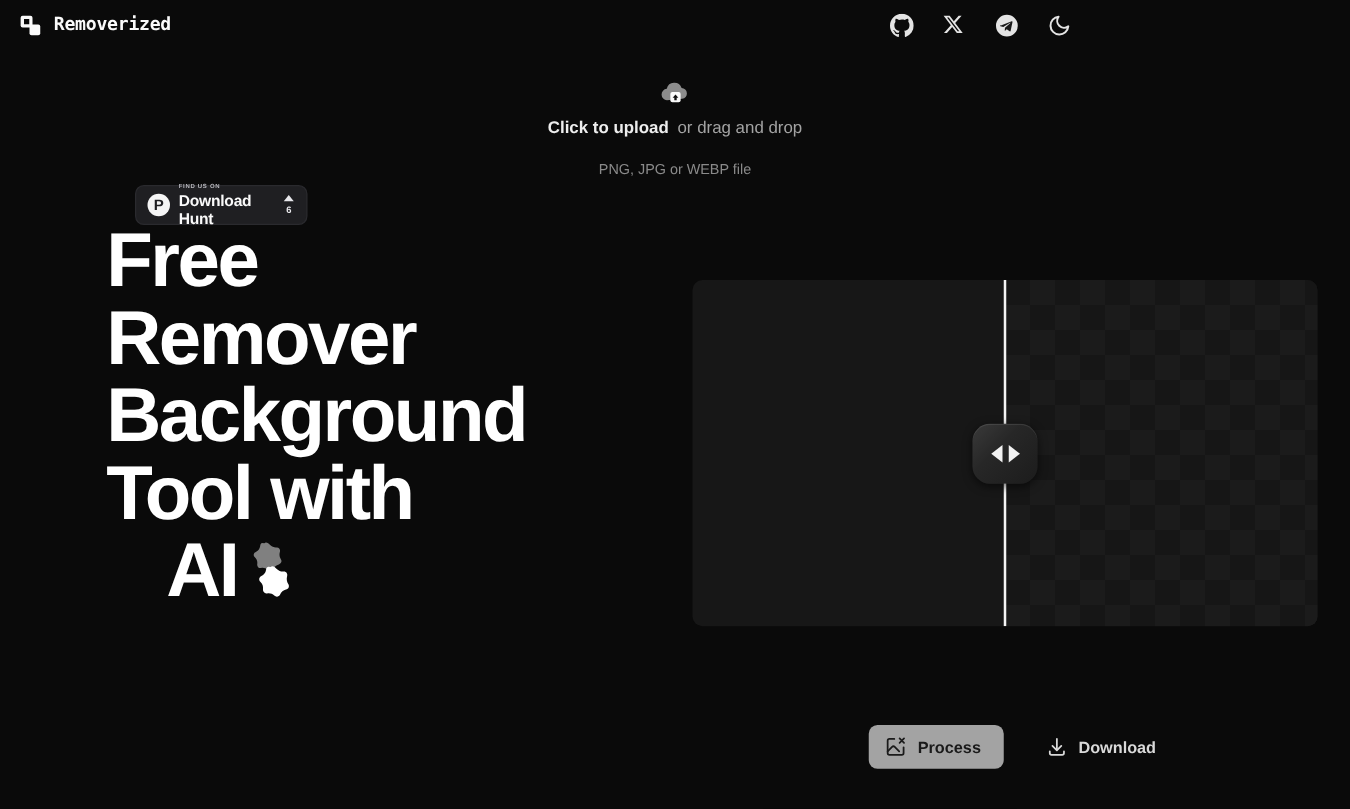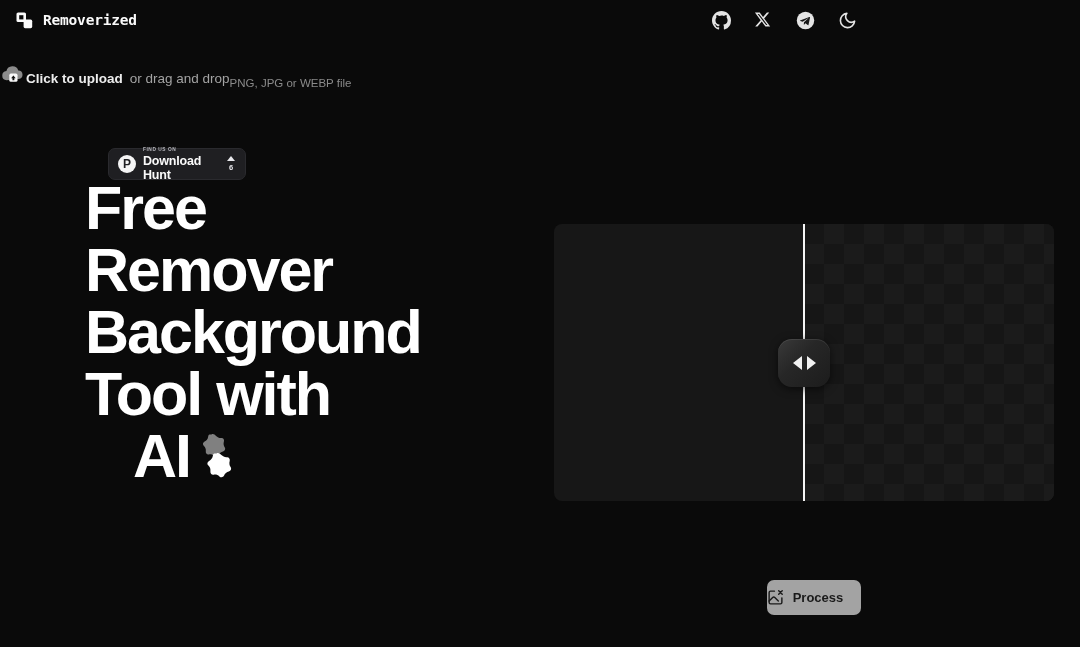--- a/index.html
+++ b/index.html
@@ -23,28 +23,28 @@
     color:#fafafa; font-size:14.5px; font-weight:bold;
     font-family:"DejaVu Sans Mono", monospace; letter-spacing:-0.2px;
   }
   .header-icons { display:flex; align-items:center; gap:23px; padding-right:14px; }
   .hicon { width:19px; height:19px; display:block; cursor:pointer; opacity:.95; }
   .hicon svg { display:block; }
 
   
   .upload {
     position:absolute; left:0; top:62px; width:1080px;
-    display:flex; flex-direction:row; align-items:center;
+    display:flex; flex-direction:column; align-items:center;
     cursor:pointer;
   }
   .upload-cloud { width:26px; height:26px; margin-bottom:6px; }
   .upload-line1 { font-size:13.5px; display:flex; align-items:baseline; gap:7px; }
   .upload-strong { color:#ededed; font-weight:bold; }
   .upload-normal { color:#a3a3a3; font-weight:normal; }
-  .upload-line2 { margin-top:10px; font-size:11.5px; color:#8a8a8a; }
+  .upload-line2 { margin-top:21px; font-size:11.5px; color:#8a8a8a; }
 
   
   .ph-badge {
     position:absolute; left:108px; top:148px;
     width:138px; height:32px; border-radius:7px;
     background:#1f1f22; border:1px solid #2a2a2e;
     display:flex; align-items:center; padding:0 8px 0 9px;
     cursor:pointer;
   }
   .ph-logo {
@@ -121,21 +121,21 @@
 
   
   .actions {
     position:absolute; left:554px; top:580px; width:500px;
     display:flex; align-items:center; justify-content:center; gap:26px;
   }
   .btn-process {
     display:flex; align-items:center; gap:9px;
     background:#a3a3a3; color:#1a1a1a;
     border:none; border-radius:7px;
-    padding:9px 18px 9px 0;
+    padding:9px 18px 9px 13px;
     font-size:13px; font-weight:bold;
     font-family:"Liberation Sans", sans-serif;
     cursor:pointer;
     margin-left:20px;
   }
   .btn-download {
     display:flex; align-items:center; gap:9px;
     background:transparent; color:#d9d9d9;
     border:none; padding:9px 8px;
     font-size:13px; font-weight:bold;
@@ -245,15 +245,25 @@
       <span class="btn-icon">
         <svg width="17" height="17" viewBox="0 0 24 24" fill="none" stroke="#1a1a1a" stroke-width="2" stroke-linecap="round" stroke-linejoin="round">
           <path d="M10.5 3H5a2 2 0 0 0-2 2v14a2 2 0 0 0 2 2h14a2 2 0 0 0 2-2v-6.5"></path>
           <path d="M3 17l5-5c.9-.9 2.1-.9 3 0l5 5"></path>
           <path d="M16.5 2.5l5 5M21.5 2.5l-5 5"></path>
         </svg>
       </span>
       <span>Process</span>
     </button>
 
+    <button class="btn-download">
+      <span class="btn-icon">
+        <svg width="17" height="17" viewBox="0 0 24 24" fill="none" stroke="#d9d9d9" stroke-width="2" stroke-linecap="round" stroke-linejoin="round">
+          <path d="M12 3v12"></path>
+          <path d="M7 11l5 5 5-5"></path>
+          <path d="M4 17v2a2 2 0 0 0 2 2h12a2 2 0 0 0 2-2v-2"></path>
+        </svg>
+      </span>
+      <span>Download</span>
+    </button>
   </div>
 
 </div>
 
 </body></html>

